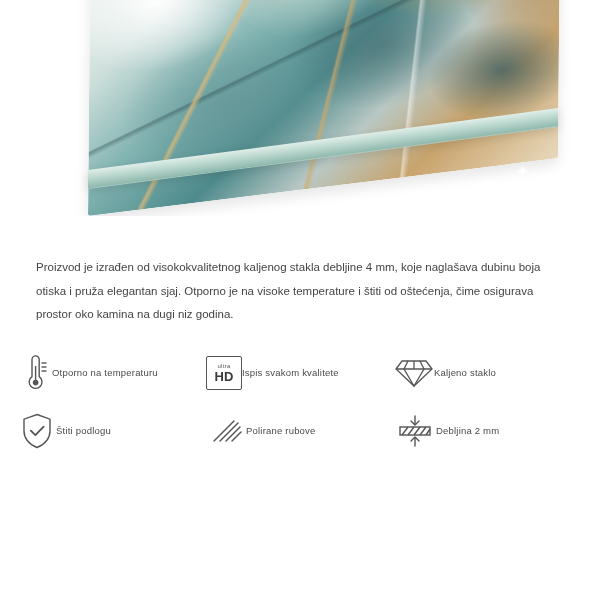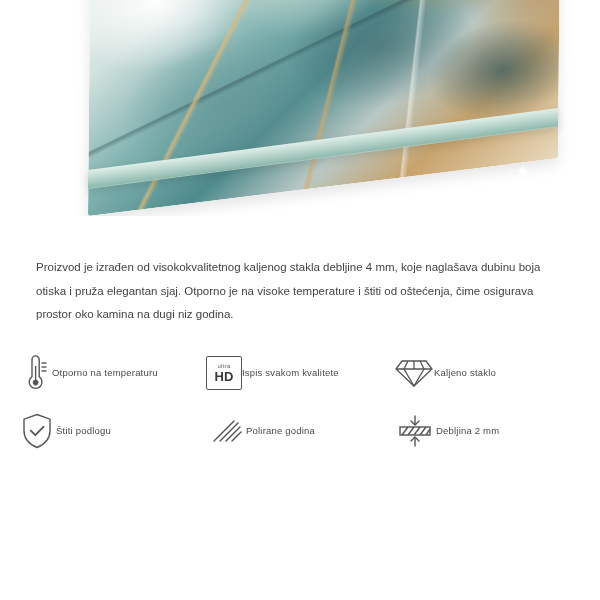--- a/index.html
+++ b/index.html
@@ -217,21 +217,21 @@
 
     <div class="feature">
       <div class="feature-icon">
         <svg width="40" height="32" viewBox="0 0 40 32" fill="none" stroke="#555" stroke-width="1.4" stroke-linecap="round">
           <line x1="8" y1="26" x2="28" y2="6"></line>
           <line x1="14" y1="26" x2="32" y2="8"></line>
           <line x1="20" y1="26" x2="34" y2="12"></line>
           <line x1="26" y1="26" x2="35" y2="17"></line>
         </svg>
       </div>
-      <div class="feature-label">Polirane godina</div>
+      <div class="feature-label">Polirane rubove</div>
     </div>
 
     <div class="feature">
       <div class="feature-icon">
         <svg width="42" height="36" viewBox="0 0 42 36" fill="none" stroke="#555" stroke-width="1.4">
           <line x1="21" y1="3" x2="21" y2="11" stroke-linecap="round"></line>
           <path d="M17 8l4 4 4-4" stroke-linecap="round" stroke-linejoin="round"></path>
           <rect x="6" y="14" width="30" height="8"></rect>
           <line x1="8" y1="22" x2="14" y2="14"></line>
           <line x1="14" y1="22" x2="20" y2="14"></line>

